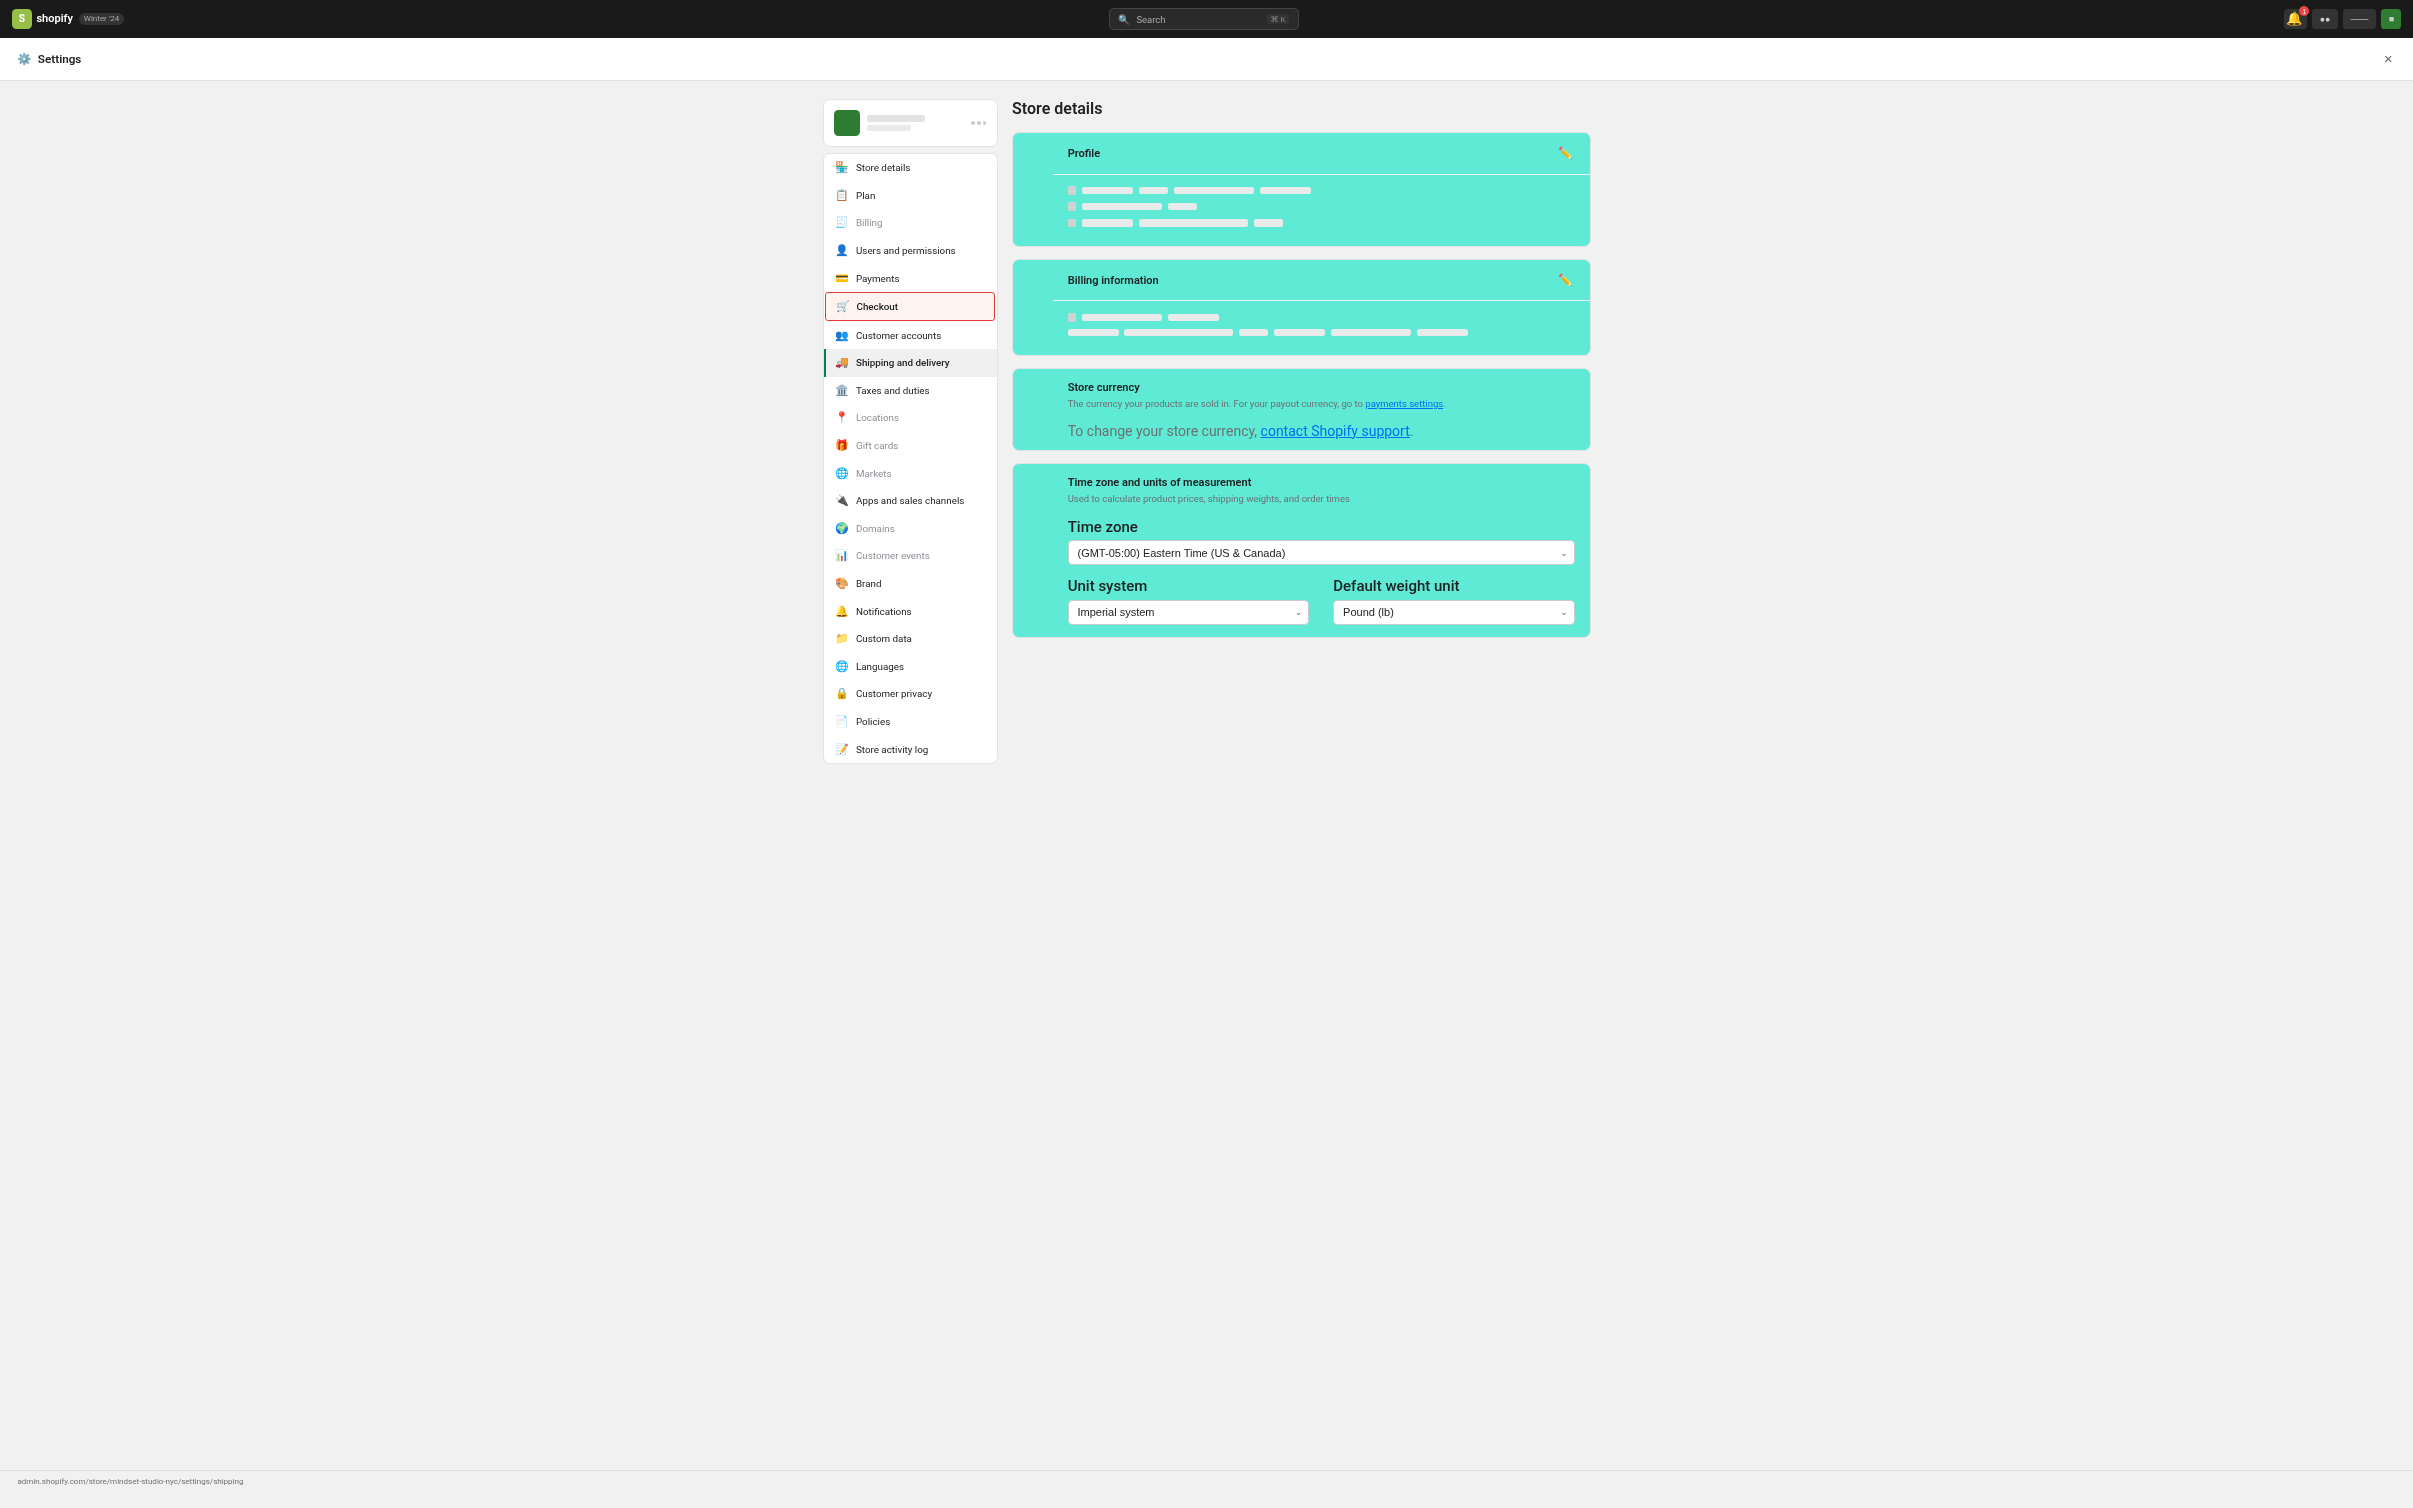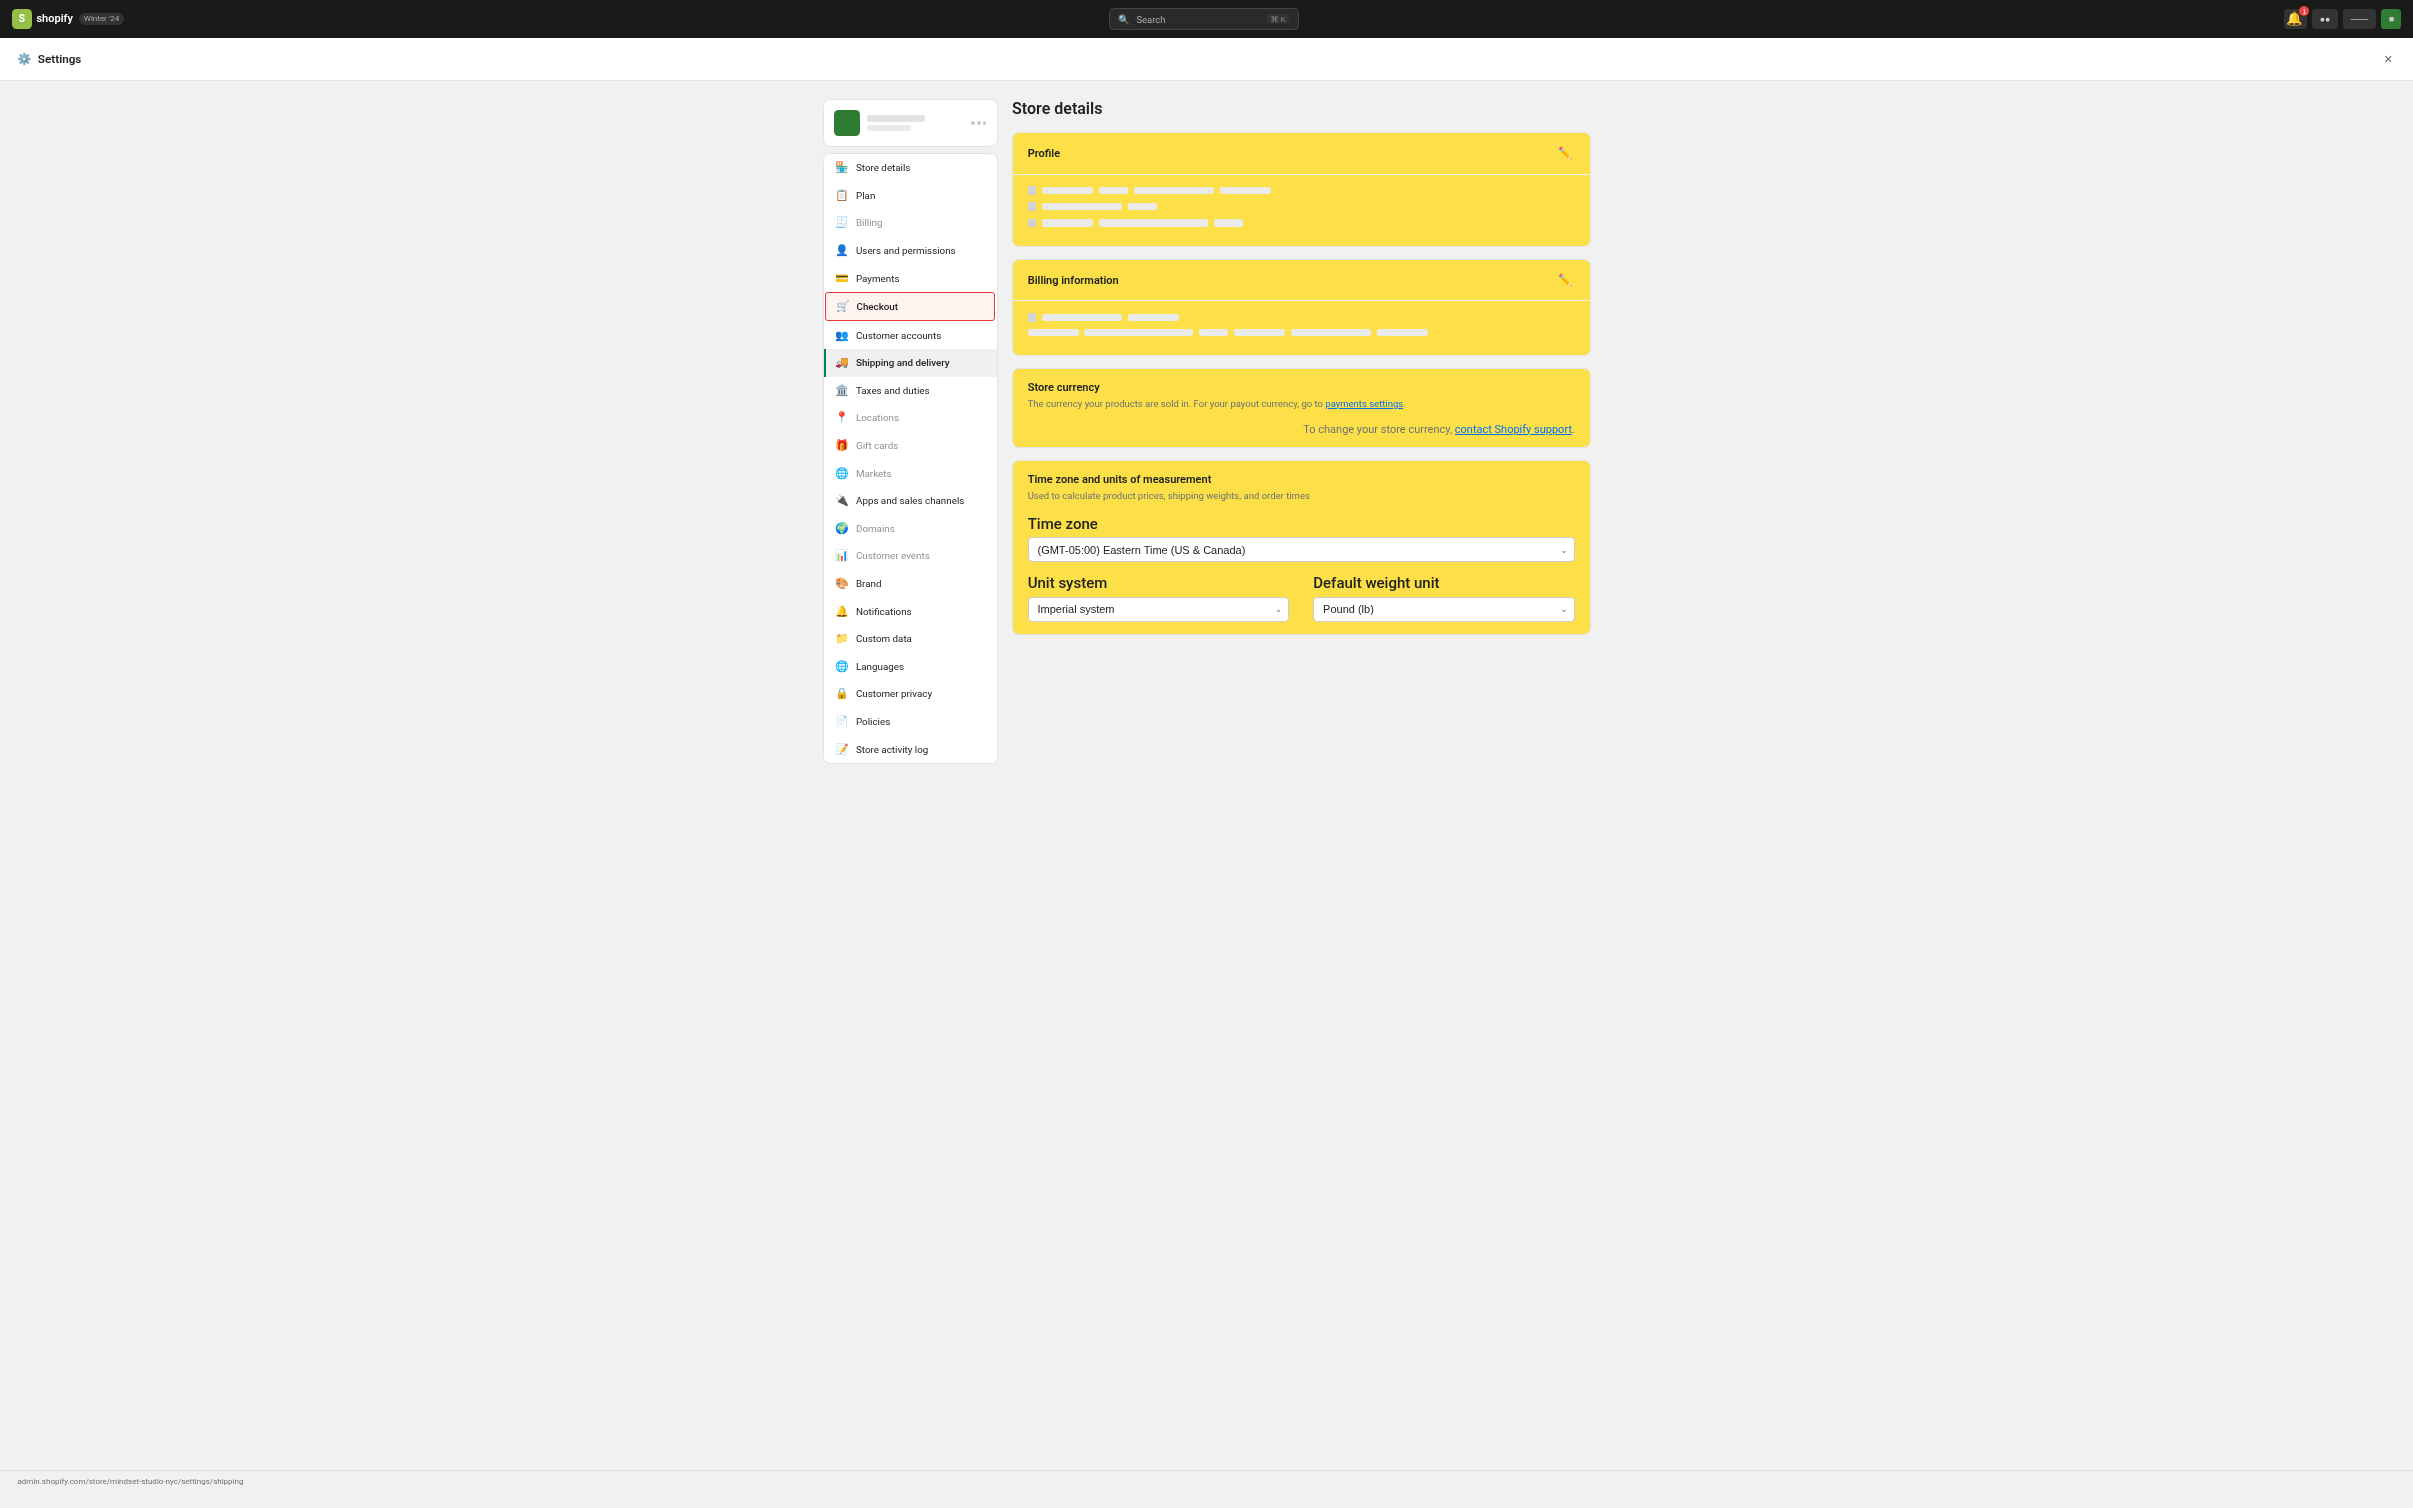--- a/index.html
+++ b/index.html
@@ -51,21 +51,21 @@
     }
     .nav-item.active { background: #f0f0f0; border-left-color: #008060; font-weight: 500; }
     .nav-item.active-highlight { background: #fff3f0; border-left: 2.2px solid #e53935; font-weight: 500; }
     .nav-item.muted { color: #8c9196; }
     .nav-item .nav-icon { font-size: 11px; width: 13px; text-align: center; }
 
     
     .main-content { flex: 1; }
     .page-title { font-size: 16px; font-weight: 600; margin-bottom: 14.6px; color: #202223; }
 
-    .card { background: #fde047; border: 0.7px solid #e1e3e5; border-radius: 7.3px; margin-bottom: 11.7px; overflow: hidden; }
+    .card { background: #5eead4; border: 0.7px solid #e1e3e5; border-radius: 7.3px; margin-bottom: 11.7px; overflow: hidden; padding-left: 40px; }
     .card-header { display: flex; align-items: center; justify-content: space-between; padding: 11.7px 14.6px; border-bottom: 0.7px solid #f1f1f1; }
     .card-title { font-size: 11px; font-weight: 600; }
     .edit-btn { background: none; border: none; cursor: pointer; color: #666; font-size: 11.7px; padding: 1.5px; }
 
     .card-body { padding: 11.7px 14.6px; }
     .blur-row { display: flex; align-items: center; gap: 5.8px; margin-bottom: 7.3px; }
     .blur-block { height: 7.3px; background: #e8eaeb; border-radius: 2.2px; }
     .blur-sm { width: 29px; }
     .blur-md { width: 51px; }
     .blur-lg { width: 80px; }
@@ -73,21 +73,21 @@
     .blur-label { width: 8.8px; height: 8.8px; background: #d0d3d6; border-radius: 1.5px; }
 
     .section-title { font-size: 11px; font-weight: 600; margin-bottom: 2.9px; }
     .section-desc { font-size: 9.5px; color: #6d7175; margin-bottom: 11.7px; line-height: 1.5; }
     .section-desc a { color: #0070f3; text-decoration: underline; }
 
     .currency-row { display: flex; align-items: center; justify-content: space-between; padding: 8.8px 11.7px; border: 0.7px solid #e1e3e5; border-radius: 5.8px; margin-bottom: 8.8px; }
     .currency-value { font-size: 10.2px; color: #202223; }
     .change-btn { background: white; border: 0.7px solid #c9cccf; border-radius: 4.4px; padding: 5.1px 10.2px; font-size: 9.5px; cursor: pointer; color: #202223; }
 
-    .note-text { font-size: 11px; color: #6d7175; text-align: right; }
+    .note-text { font-size: 14px; color: #6d7175; }
     .note-text a { color: #0070f3; text-decoration: underline; }
 
     .form-label { font-size: 15px; font-weight: 500; margin-bottom: 4.4px; display: block; color: #202223; }
     .select-wrapper { position: relative; }
     .select-wrapper select { width: 100%; padding: 5.8px 23px 5.8px 8.8px; border: 0.7px solid #c9cccf; border-radius: 4.4px; font-size: 11px; color: #202223; background: white; appearance: none; cursor: pointer; }
     .select-arrow { position: absolute; right: 7.3px; top: 50%; transform: translateY(-50%); color: #6d7175; font-size: 8.8px; pointer-events: none; }
     .form-row { display: grid; grid-template-columns: 1fr 1fr; gap: 24px; margin-top: 11.7px; }
 
     
     .statusbar { background: #f1f1f1; padding: 5.8px 17.5px; font-size: 8px; color: #6d7175; border-top: 0.7px solid #ddd; position: fixed; bottom: 16px; left: 0; right: 0; }

